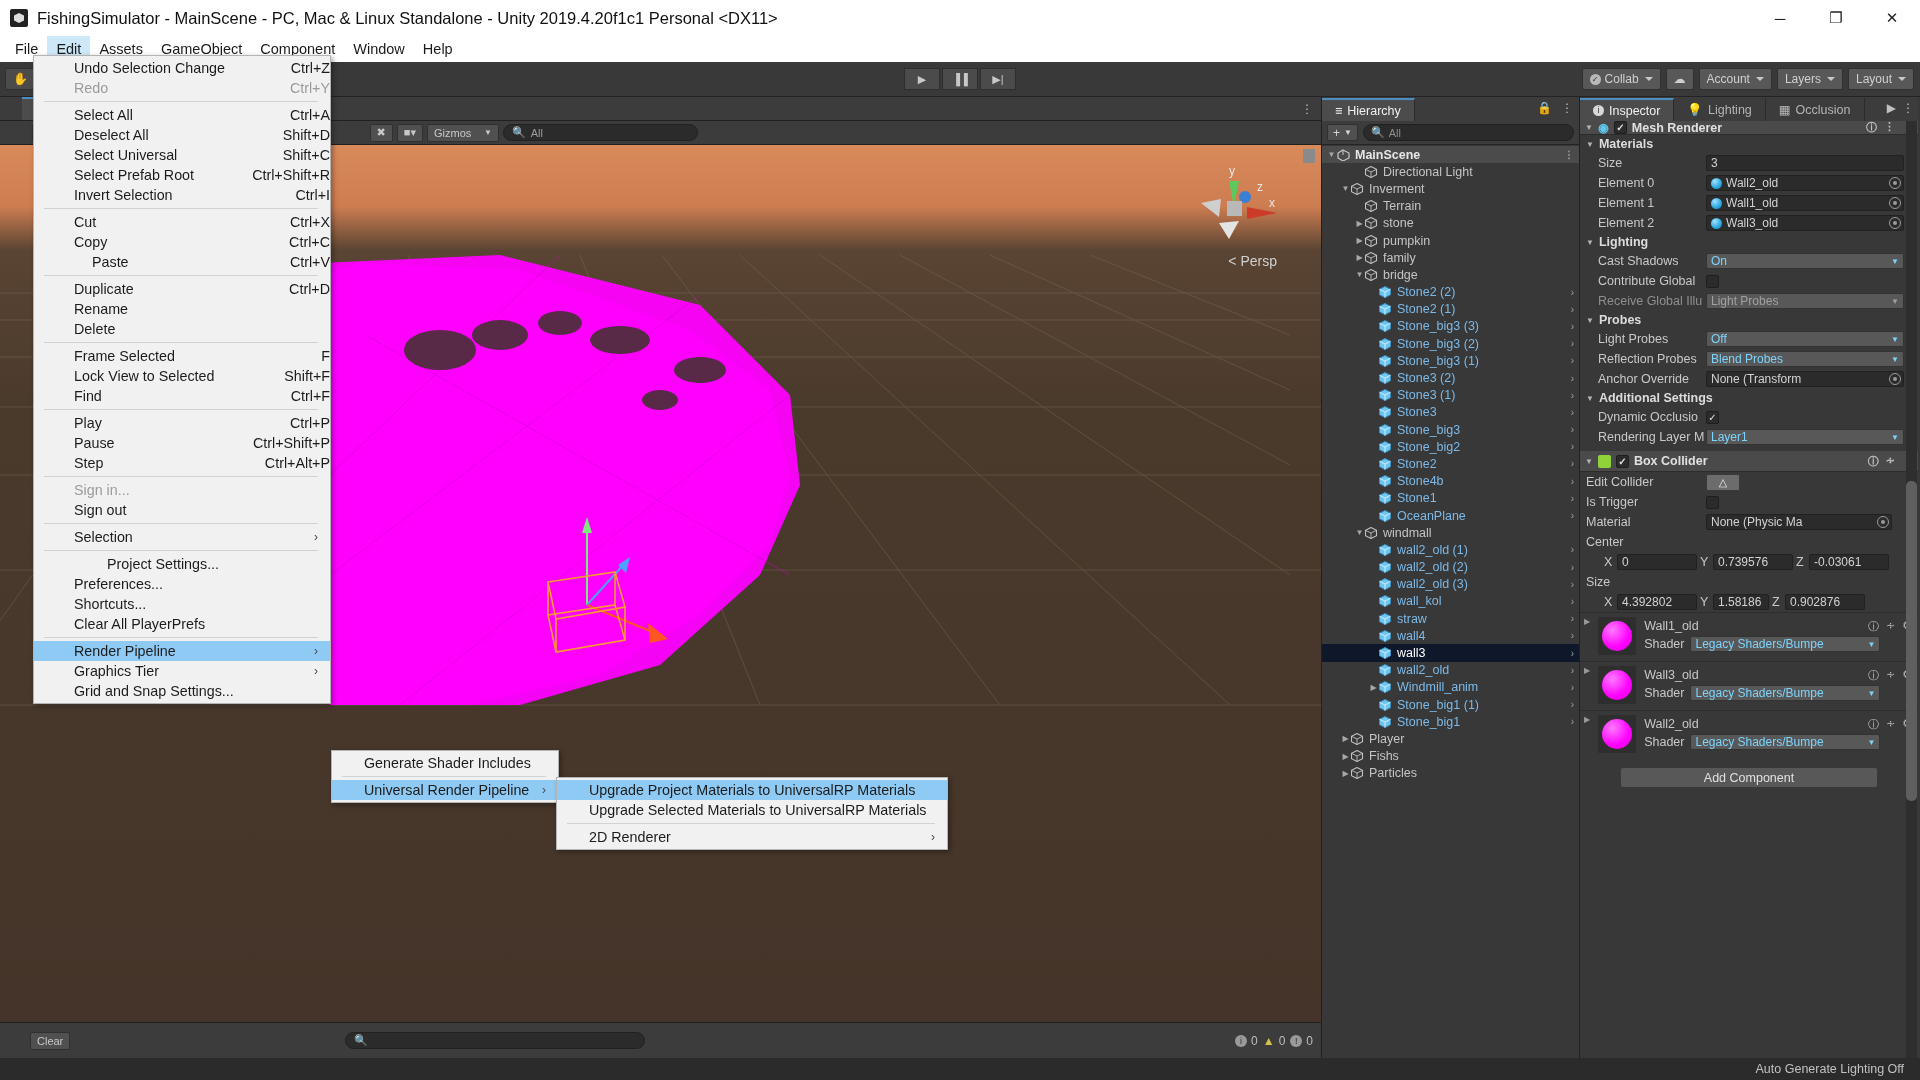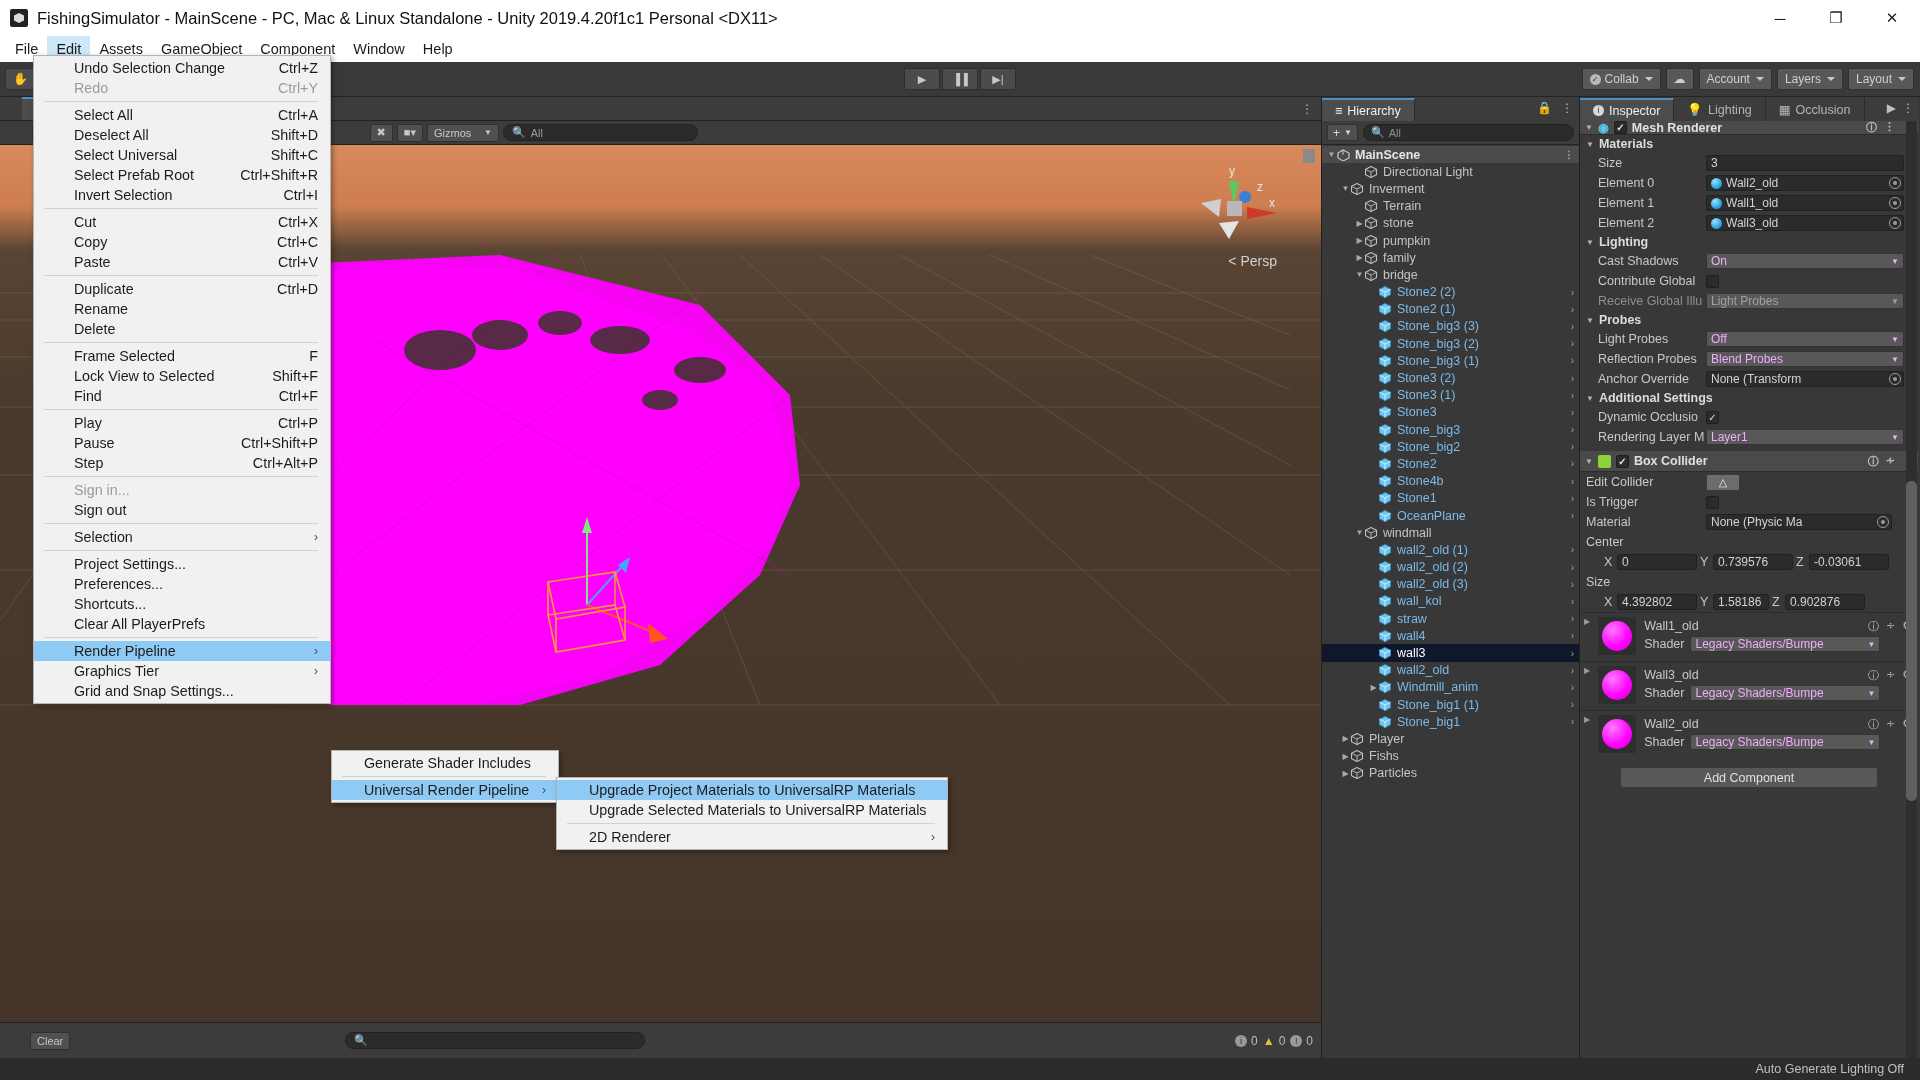--- a/index.html
+++ b/index.html
@@ -135,21 +135,21 @@
                  padding:0 5px; border-bottom:1px solid #2c2c2c; font-weight:bold; font-size:12.5px; color:#e0e0e0;}
   .section-title { display:flex; align-items:center; gap:5px; font-weight:bold; font-size:12.5px;
                    color:#dcdcdc; padding:2px 0 2px 6px; }
   .tri { font-size:8px; color:#b4b4b4; }
   .prow { height:20px; display:flex; align-items:center; padding-left:18px; font-size:12.5px; color:#c8c8c8;}
   .prow .plabel { width:108px; color:#c8c8c8; overflow:hidden; white-space:nowrap; }
   .prow .plabel.dim { color:#8f8f8f; }
   .field { height:16px; background:#2b2b2b; border:1px solid #212121; border-radius:2px;
            color:#d2d2d2; font-size:12px; padding:0 4px; display:flex; align-items:center; }
   .dropdown { height:16px; background:#585858; border:1px solid #333; border-radius:2px;
-              color:#f0abfc; font-size:12px; padding:0 4px; display:flex; align-items:center;
+              color:#7dd3fc; font-size:12px; padding:0 4px; display:flex; align-items:center;
               justify-content:space-between; }
   .objfield { height:16px; background:#2b2b2b; border:1px solid #212121; border-radius:2px;
               color:#d2d2d2; font-size:12px; display:flex; align-items:center; gap:4px; padding:0 2px 0 4px; }
   .matdot { width:11px; height:11px; border-radius:50%;
             background:radial-gradient(circle at 35% 30%, #9fe2ff, #2aa7e0 60%, #1a7fb5); flex:none;}
   .circ-sel { width:12px; height:12px; border-radius:50%; border:1.5px solid #9a9a9a; margin-left:auto;
               display:flex; align-items:center; justify-content:center; flex:none;}
   .circ-sel::after { content:""; width:4px;height:4px;border-radius:50%;background:#9a9a9a;}
   .chk { width:13px;height:13px;background:#2b2b2b;border:1px solid #1e1e1e;border-radius:2px;
          display:flex;align-items:center;justify-content:center;font-size:10px;color:#e0e0e0;}
@@ -172,21 +172,21 @@
   
   .menu-panel {
     position: absolute; background: #f1f1f1; border: 1px solid #b4b4b4;
     box-shadow: 2px 2px 5px rgba(0,0,0,.35); color: #1c1c1c; font-size: 14.3px;
     padding: 2px 0; z-index: 50;
   }
   .menu-item { height: 20px; display:flex; align-items:center; padding: 0 10px 0 40px;
                white-space: nowrap; position: relative; }
   .menu-item.hl { background:#8fcaf5; }
   .menu-item.disabled { color: #9b9b9b; }
-  .menu-item .shortcut { position:absolute; right: 12px; }
+  .menu-item .shortcut { position:absolute; right: 0; }
   .menu-item .subarrow { position:absolute; right: 12px; font-size:12px; color:#4a4a4a; }
   .menu-sep { height:1px; background:#d2d2d2; margin:3px 12px 3px 10px; }
 </style>
 </head>
 <body>
 
 <div id="titlebar">
   <div class="unity-logo"></div>
   <div class="title-text">FishingSimulator - MainScene - PC, Mac &amp; Linux Standalone - Unity 2019.4.20f1c1 Personal &lt;DX11&gt;</div>
   <div id="win-controls">
@@ -1129,21 +1129,21 @@
     </div>
     <div class="menu-sep"></div>
     <div class="menu-item" style="padding-left: 40px;">
       <span>Cut</span>
       <span class="shortcut">Ctrl+X</span>
     </div>
     <div class="menu-item" style="padding-left: 40px;">
       <span>Copy</span>
       <span class="shortcut">Ctrl+C</span>
     </div>
-    <div class="menu-item" style="padding-left: 40px; align-items: center;">
+    <div class="menu-item" style="padding-left: 58px; align-items: center;">
       <span>Paste</span>
       <span class="shortcut">Ctrl+V</span>
     </div>
     <div class="menu-sep"></div>
     <div class="menu-item" style="padding-left: 40px;">
       <span>Duplicate</span>
       <span class="shortcut">Ctrl+D</span>
     </div>
     <div class="menu-item" style="padding-left: 40px;">
       <span>Rename</span>
@@ -1183,21 +1183,21 @@
     </div>
     <div class="menu-item" style="padding-left: 40px;">
       <span>Sign out</span>
     </div>
     <div class="menu-sep"></div>
     <div class="menu-item" style="padding-left: 40px;">
       <span>Selection</span>
       <span class="subarrow">›</span>
     </div>
     <div class="menu-sep"></div>
-    <div class="menu-item" style="padding-left: 40px;">
+    <div class="menu-item" style="padding-left: 40px; margin-left: 33px;">
       <span>Project Settings...</span>
     </div>
     <div class="menu-item" style="padding-left: 40px;">
       <span>Preferences...</span>
     </div>
     <div class="menu-item" style="padding-left: 40px;">
       <span>Shortcuts...</span>
     </div>
     <div class="menu-item" style="padding-left: 40px;">
       <span>Clear All PlayerPrefs</span>

